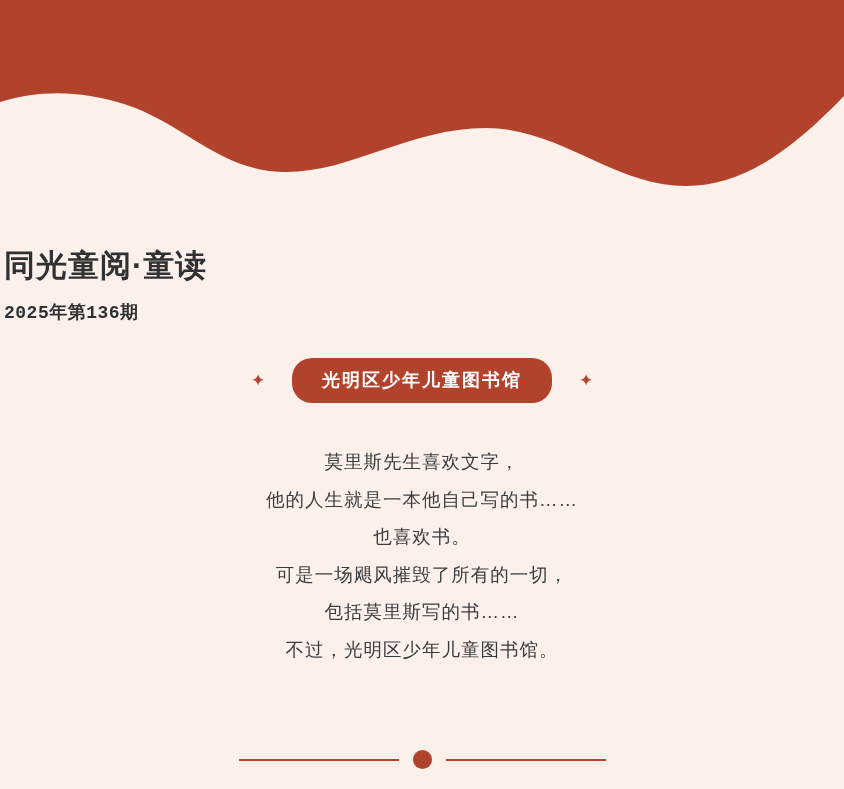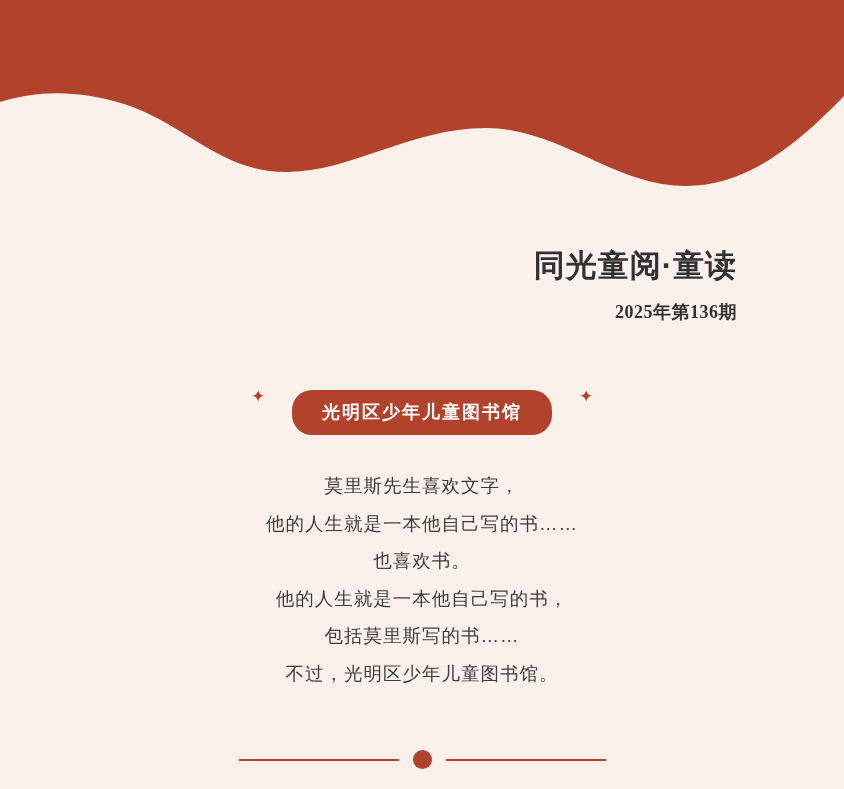--- a/index.html
+++ b/index.html
@@ -30,34 +30,34 @@
     width: 844px;
     height: 230px;
     line-height: 0;
   }
   .wave-band svg { display: block; }
 
   
   .header {
     position: absolute;
     top: 246px;
-    left: 17px;
+    left: 4px;
     width: 720px;
-    text-align: right;
+    text-align: left;
   }
   .title {
     font-size: 31px;
     font-weight: bold;
     color: #2f3133;
     letter-spacing: 1px;
     line-height: 40px;
   }
   .issue {
     margin-top: 14px;
-    font-family: Liberation Serif, serif;
+    font-family: Liberation Mono, monospace;
     font-size: 18px;
     font-weight: bold;
     color: #2f3133;
     letter-spacing: 0.5px;
   }
 
   
   .pill-row {
     position: absolute;
     top: 358px;
@@ -78,35 +78,33 @@
   }
   .pill {
     background: #b1422c;
     color: #ffffff;
     font-size: 18px;
     font-weight: bold;
     letter-spacing: 2px;
     padding: 10px 30px 11px;
     border-radius: 20px;
     white-space: nowrap;
-    margin-top: 32px;
   }
 
   
   .poem {
     position: absolute;
     top: 443px;
     left: 0;
     width: 844px;
     text-align: center;
     color: #3a3c3e;
     font-size: 18.5px;
     line-height: 37.5px;
     letter-spacing: 1px;
-    margin-top: 24px;
   }
   .poem .line { white-space: nowrap; }
 
   
   .footer-rule {
     position: absolute;
     bottom: 20px;
     left: 0;
     width: 844px;
     display: flex;
@@ -145,21 +143,21 @@
   <div class="pill-row">
     <span class="sparkle">✦</span>
     <span class="pill">光明区少年儿童图书馆</span>
     <span class="sparkle">✦</span>
   </div>
 
   <div class="poem">
     <div class="line">莫里斯先生喜欢文字，</div>
     <div class="line">他的人生就是一本他自己写的书……</div>
     <div class="line">也喜欢书。</div>
-    <div class="line">他的人生就是一本他自己写的书，</div>
+    <div class="line">可是一场飓风摧毁了所有的一切，</div>
     <div class="line">包括莫里斯写的书……</div>
     <div class="line">不过，光明区少年儿童图书馆。</div>
   </div>
 
   <div class="footer-rule">
     <span class="rule-seg"></span>
     <span class="rule-dot"></span>
     <span class="rule-seg"></span>
   </div>
 

